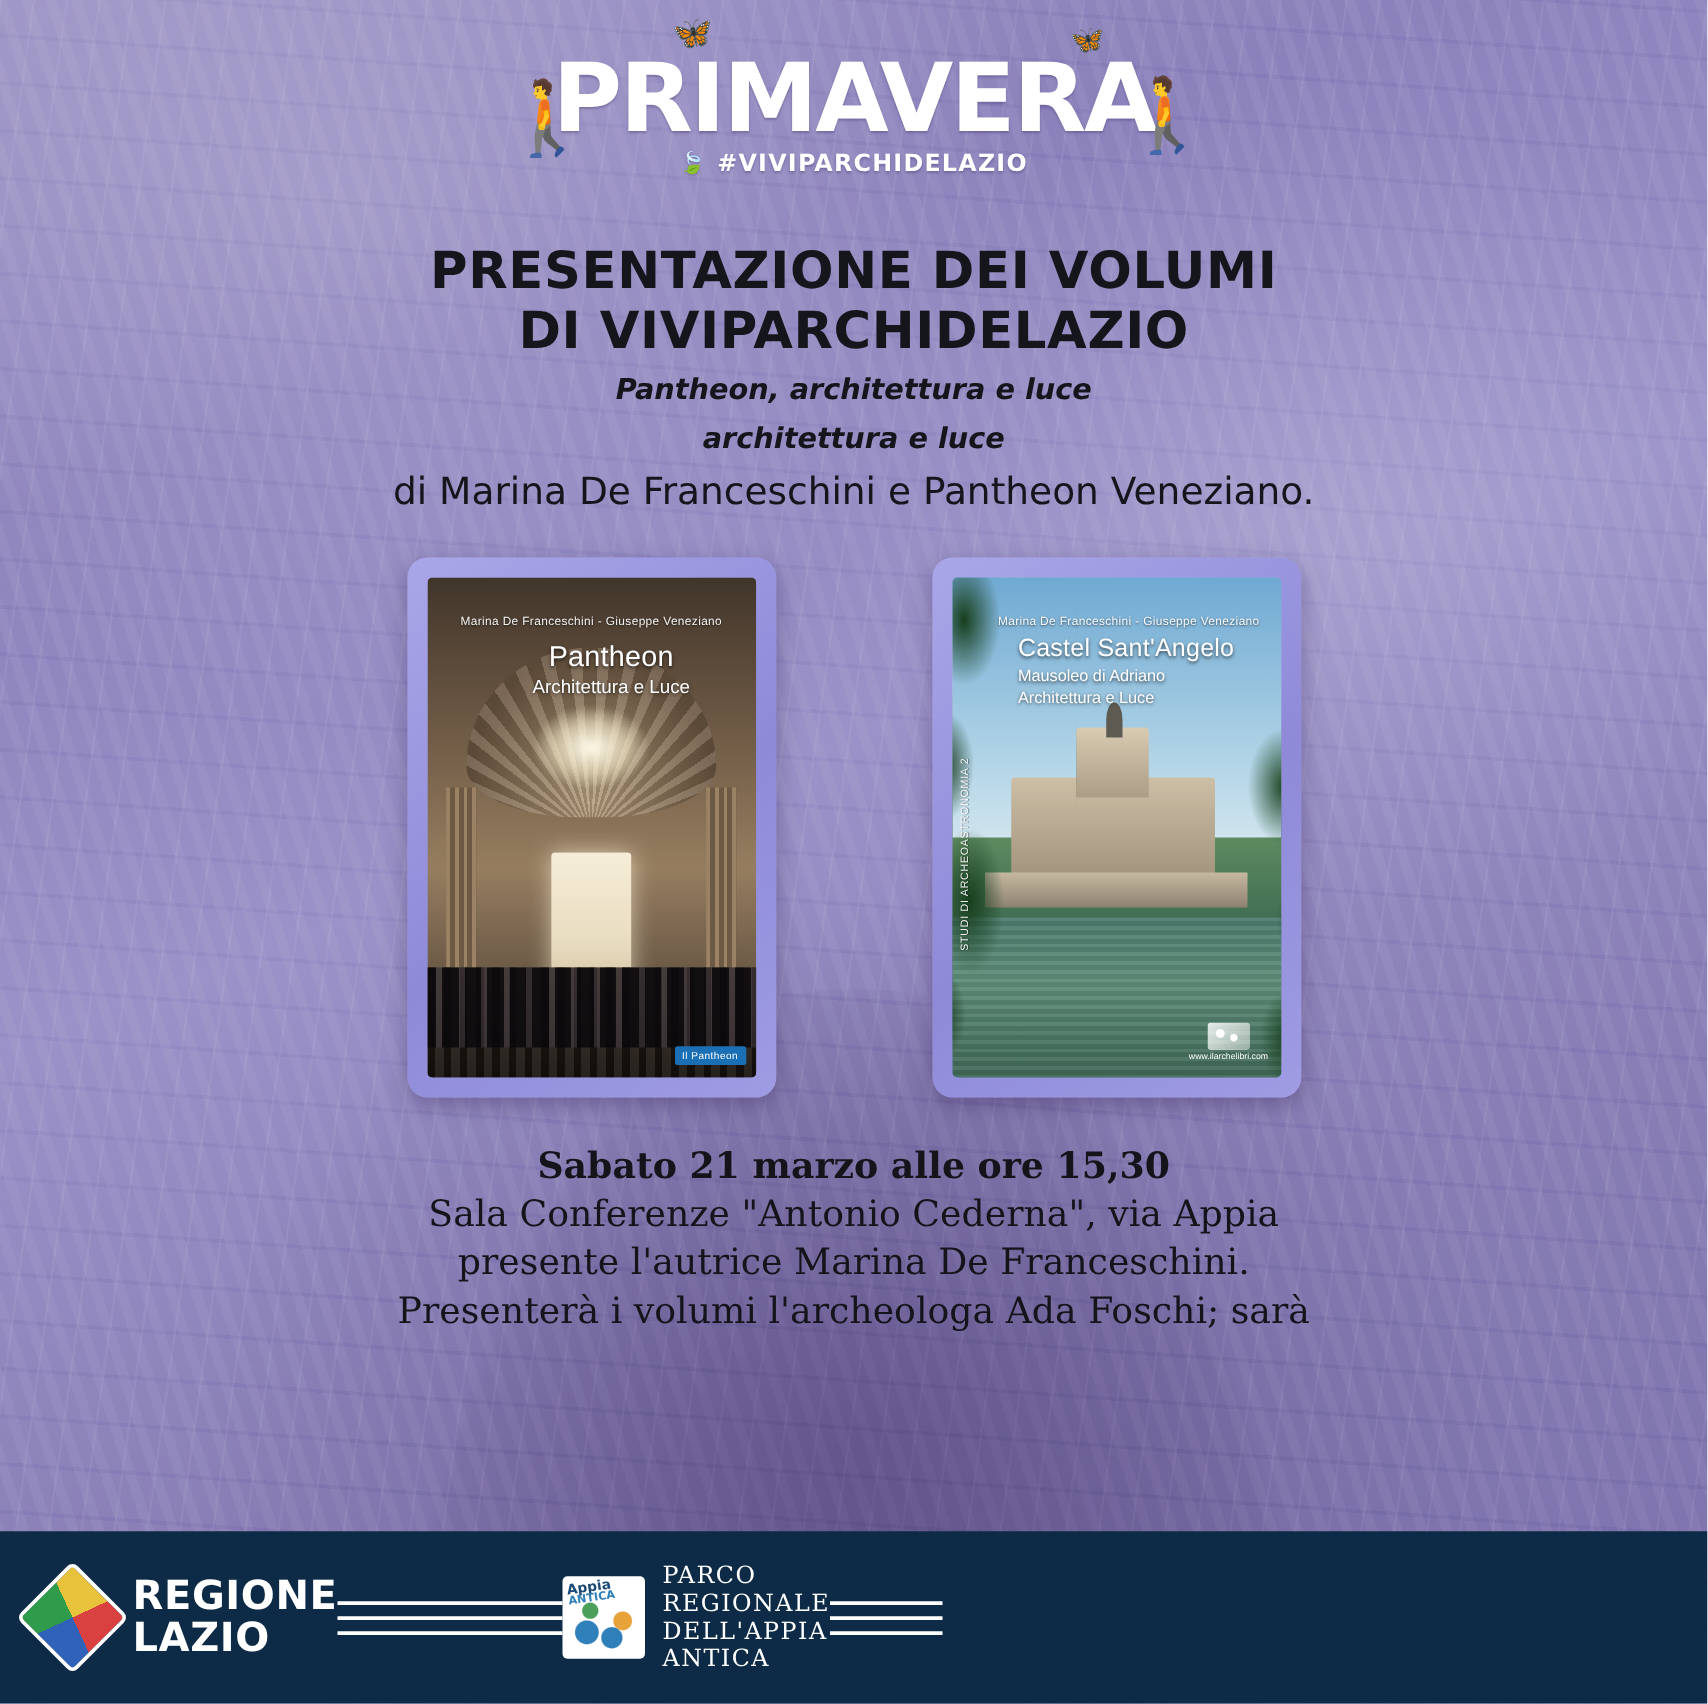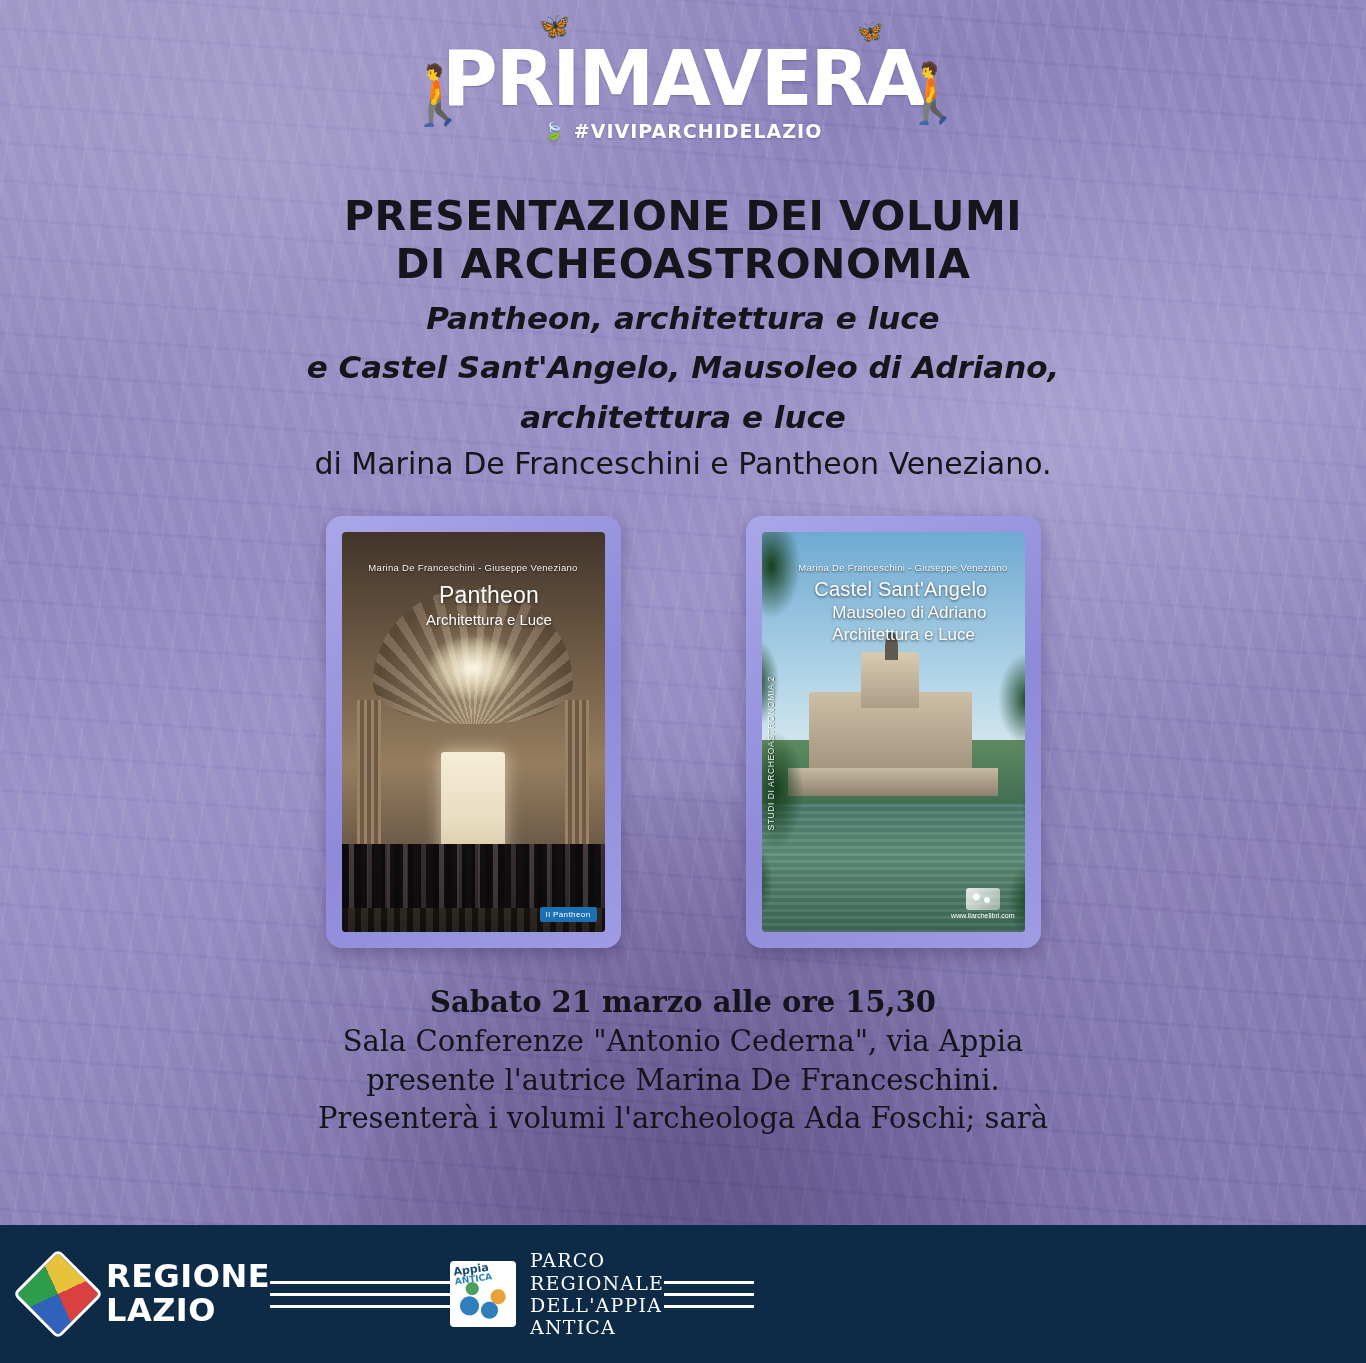--- a/index.html
+++ b/index.html
@@ -100,21 +100,21 @@
     font-family: "DejaVu Sans", sans-serif;
     font-weight: bold;
     font-size: 41px;
     line-height: 1.17;
     letter-spacing: 0.5px;
   }
   .t2 {
     font-family: "DejaVu Sans", sans-serif;
     font-weight: bold;
     font-style: italic;
-    font-size: 31px;
+    font-size: 23px;
     line-height: 1.3;
     margin-top: 9px;
   }
   .t3 {
     font-family: "DejaVu Sans", sans-serif;
     font-size: 30px;
     line-height: 1.25;
     margin-top: 8px;
   }
 
@@ -272,21 +272,21 @@
     width: 100%;
     text-align: center;
     color: #ffffff;
     text-shadow: 0 1px 3px rgba(0,0,0,.65);
   }
   .cover-title .ct-main { font-size: 23px; font-weight: normal; letter-spacing: .2px; }
   .cover-title .ct-sub  { font-size: 15px; margin-top: 2px; }
   .cover-castel .cover-title { top: 11.5%; text-align: left; padding-left: 14%; }
   .cover-castel .cover-authors { text-align: left; padding-left: 14%; }
   .cover-castel .cover-title .ct-main { font-size: 20px; }
-  .cover-castel .cover-title .ct-sub { font-size: 17px; margin-left: 18px; }
+  .cover-castel .cover-title .ct-sub { font-size: 13px; }
 
   .pub-badge {
     position: absolute; right: 8px; bottom: 10px;
     background: #1a6fb5;
     color: #fff;
     font-size: 8px;
     padding: 3px 6px;
     border-radius: 2px;
     letter-spacing: .4px;
   }
@@ -473,23 +473,22 @@
       <span class="figure fig-right">🚶</span>
     </div>
     <div class="hashtag">
       <span class="leaf">🍃</span>
       <span>#VIVIPARCHIDELAZIO</span>
     </div>
   </div>
 
   <div class="title-block">
     <div class="t1">PRESENTAZIONE DEI VOLUMI</div>
-    <div class="t1">DI ARCHEOASTRONOMIA</div>
+    <div class="t1">DI VIVIPARCHIDELAZIO</div>
     <div class="t2">Pantheon, architettura e luce</div>
-    <div class="t2">e Castel Sant'Angelo, Mausoleo di Adriano,</div>
     <div class="t2">architettura e luce</div>
     <div class="t3">di Marina De Franceschini e Pantheon Veneziano.</div>
   </div>
 
   <div class="books">
 
     <div class="book-frame">
       <div class="book-cover cover-pantheon">
         <div class="dome"></div>
         <div class="glow"></div>

